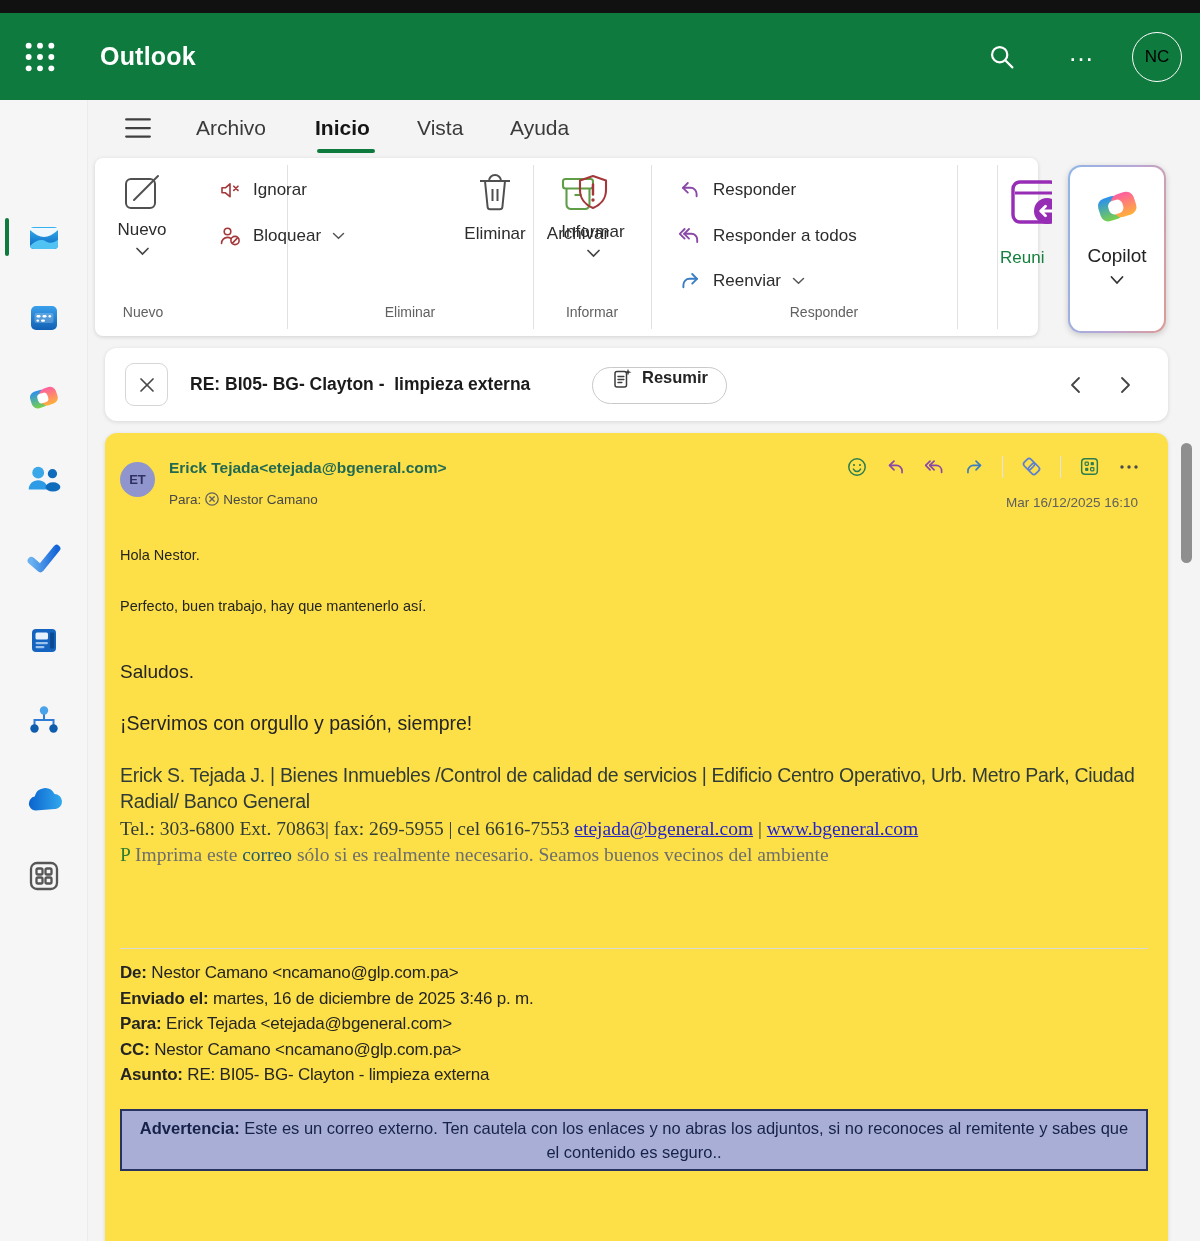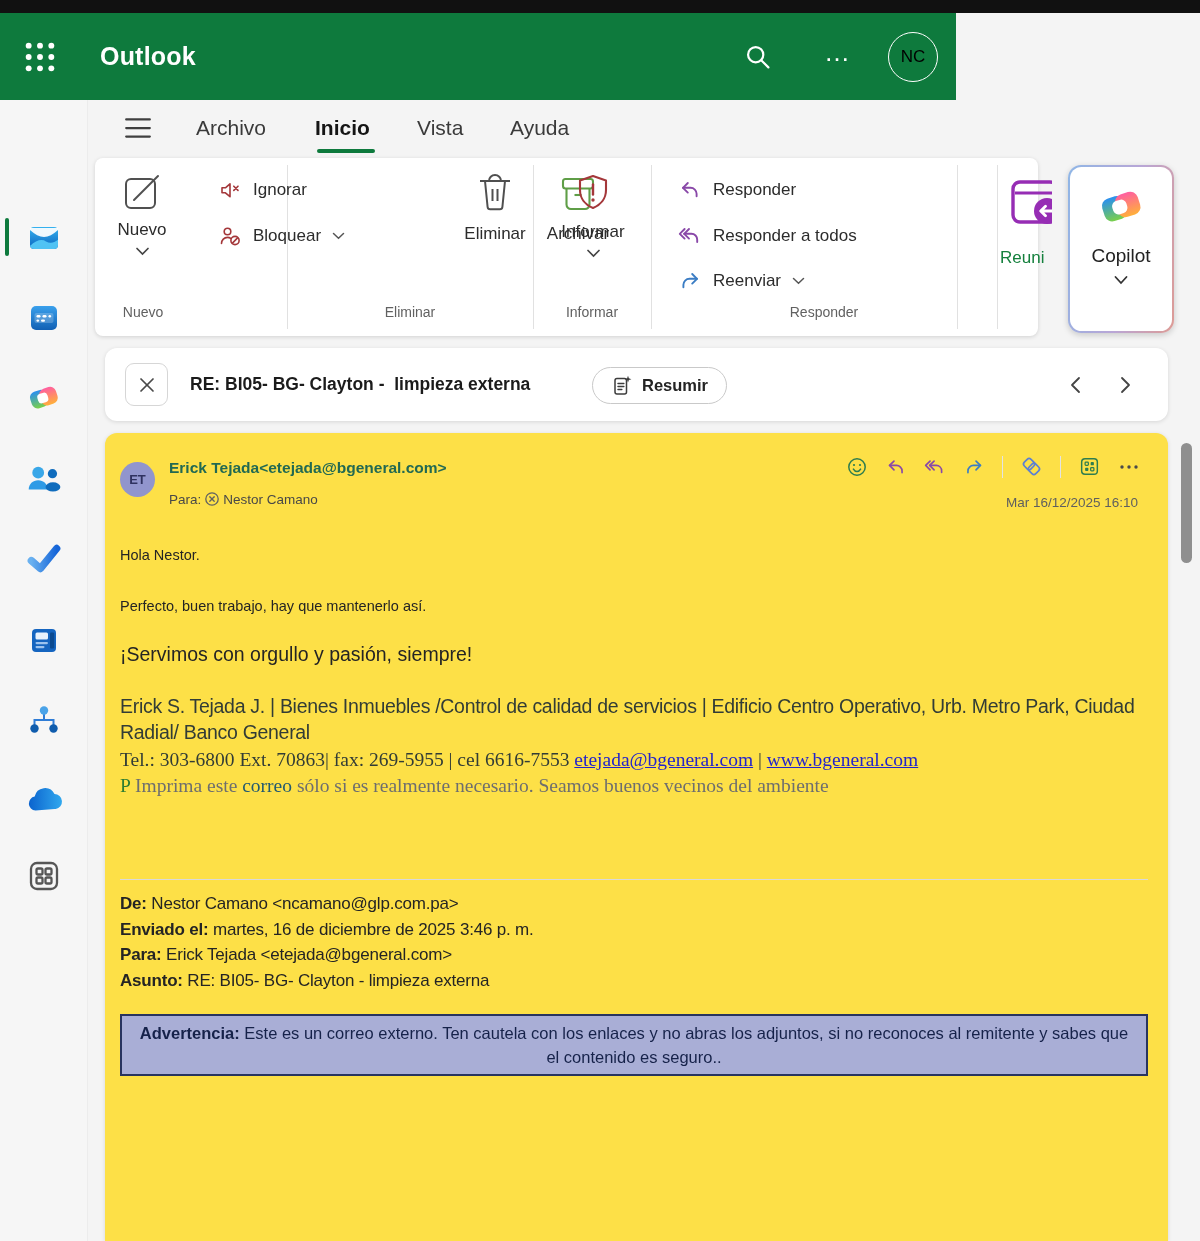--- a/index.html
+++ b/index.html
@@ -2,21 +2,21 @@
 <html><head>
 <meta charset="utf-8">
 <style>
   * { margin:0; padding:0; box-sizing:border-box; }
   html,body { background:#e9e9e9; }
   body { font-family:"Liberation Sans", sans-serif; }
   #page { position:relative; width:1200px; height:1241px; overflow:hidden; background:#f4f4f4; margin:0 auto; }
 
   
   .black-strip { position:absolute; left:0; top:0; width:1200px; height:13px; background:#111; }
-  .appbar { position:absolute; left:0; top:13px; width:956px; height:87px; background:#0e7a3d; display:flex; align-items:center; }
+  .appbar { position:absolute; left:0; top:13px; width:1200px; height:87px; background:#0e7a3d; display:flex; align-items:center; }
   .waffle-btn { width:44px; height:44px; margin-left:18px; display:flex; align-items:center; justify-content:center; cursor:pointer; }
   .app-title { color:#fff; font-size:25px; font-weight:700; margin-left:38px; letter-spacing:.2px; }
   .appbar-right { position:absolute; right:0; top:0; height:87px; display:flex; align-items:center; }
   .appbar-iconbtn { width:48px; height:48px; display:flex; align-items:center; justify-content:center; cursor:pointer; }
   .appbar-dots { color:#fff; font-size:26px; letter-spacing:2px; line-height:10px; padding-bottom:10px; }
   .avatar-top { width:50px; height:50px; border-radius:50%; border:1.6px solid #fff; color:#000000; font-size:17px; font-weight:500;
     display:flex; align-items:center; justify-content:center; margin:0 18px 0 26px; cursor:pointer; }
 
   
   .rail { position:absolute; left:0; top:100px; width:88px; height:1141px; background:#f6f6f6; border-right:1px solid #ececec; }
@@ -33,40 +33,40 @@
   .ribbon-card { position:absolute; left:95px; top:158px; width:943px; height:178px; background:#fff; border-radius:8px;
     box-shadow:0 1px 4px rgba(0,0,0,.14); }
   .rb-divider { position:absolute; top:7px; height:164px; width:1px; background:#e1e1e1; }
   .rb-grouplabel { position:absolute; top:142px; height:24px; display:flex; align-items:center; justify-content:center;
     font-size:14px; color:#616161; }
   .rb-big { position:absolute; top:12px; display:flex; flex-direction:column; align-items:center; cursor:pointer; }
   .rb-big .lbl { font-size:17px; color:#2c2c2c; margin-top:4px; }
   .rb-row { position:absolute; display:flex; align-items:center; gap:11px; cursor:pointer; font-size:17px; color:#2c2c2c; }
   .chev { display:inline-flex; }
 
-  .copilot-wrap { position:absolute; left:1068px; top:165px; width:106px; height:168px; border-radius:13px;
+  .copilot-wrap { position:absolute; left:1068px; top:165px; width:98px; height:168px; border-radius:13px;
     background:linear-gradient(100deg,#8fb6e6 0%, #b9a6d6 55%, #dd9b95 100%); padding:1.6px;
     box-shadow:0 2px 6px rgba(0,0,0,.18); cursor:pointer; }
   .copilot-inner { width:100%; height:100%; border-radius:11.5px; background:#fff; display:flex; flex-direction:column; align-items:center; }
   .copilot-label { font-size:19px; color:#222; margin-top:14px; }
 
   .rb-expand { position:absolute; left:958px; top:8px; width:38px; height:130px; display:flex; align-items:center; justify-content:center; cursor:pointer; }
   .rb-collapse { position:absolute; left:1003px; top:296px; width:30px; height:30px; display:flex; align-items:center; justify-content:center; cursor:pointer; }
   .meeting-clip { position:absolute; left:900px; top:12px; width:57px; height:122px; overflow:hidden; cursor:pointer; }
   .meeting-clip .lbl { position:absolute; left:5px; top:78px; font-size:17px; color:#15803d; white-space:nowrap; }
 
   
   .subject-card { position:absolute; left:105px; top:348px; width:1063px; height:73px; background:#fff; border-radius:12px;
     box-shadow:0 1px 4px rgba(0,0,0,.12); }
   .close-btn { position:absolute; left:20px; top:15px; width:43px; height:43px; border:1px solid #d6d6d6; border-radius:9px;
     display:flex; align-items:center; justify-content:center; cursor:pointer; background:#fff; }
   .subject-text { position:absolute; left:85px; top:0; height:73px; display:flex; align-items:center;
     font-size:17.5px; font-weight:700; color:#1b1b1b; white-space:pre; }
   .resumir-btn { position:absolute; left:487px; top:19px; height:37px; padding:0 18px; border:1px solid #c9c9c9; border-radius:19px;
-    background:#fff; display:flex; align-items:center; gap:9px; font-size:16.5px; font-weight:700; color:#242424; cursor:pointer; }
+    background:#fff; display:flex; gap:9px; font-size:16.5px; font-weight:700; color:#242424; cursor:pointer; }
   .nav-arrow { position:absolute; top:24px; width:26px; height:26px; display:flex; align-items:center; justify-content:center; cursor:pointer; }
 
   
   .read-card { position:absolute; left:105px; top:433px; width:1063px; height:808px; background:#fde047; border-radius:12px 12px 0 0;
     box-shadow:0 1px 4px rgba(0,0,0,.12); }
   .msg-avatar { position:absolute; left:15px; top:29px; width:35px; height:35px; border-radius:50%; background:#9195cd;
     color:#2f3260; font-size:13px; font-weight:700; display:flex; align-items:center; justify-content:center; cursor:pointer; }
   .msg-sender { position:absolute; left:64px; top:26px; font-size:15.5px; font-weight:700; color:#226952; cursor:pointer; }
   .msg-para { position:absolute; left:64px; top:58px; font-size:13.5px; color:#484848; display:flex; align-items:center; gap:3px; }
   .msg-actions { position:absolute; right:28px; top:22px; display:flex; align-items:center; gap:17px; }
@@ -532,32 +532,34 @@
               <circle cx="18" cy="11" r="1.7"></circle>
             </g>
         </svg>
       </div>
     </div>
     <div class="msg-date">Mar 16/12/2025 16:10</div>
 
     <div class="msg-body">
       <p class="p-small">Hola Nestor.</p>
       <p class="p-small" style="margin-top:31px;">Perfecto, buen trabajo, hay que mantenerlo así.</p>
+      <p class="p-large" style="margin-top:43px;">Saludos.</p>
       <p class="p-large" style="margin-top:25px; font-size:19.5px;">¡Servimos con orgullo y pasión, siempre!</p>
 
       <p class="sig-line" style="margin-top:26px;">Erick S. Tejada J. | Bienes Inmuebles /Control de calidad de servicios | Edificio Centro Operativo, Urb. Metro Park, Ciudad Radial/ Banco General</p>
       <p class="serif-line" style="margin-top:2px; color:#323c36;"><span>Tel.: 303-6800 Ext. 70863| fax: 269-5955 | cel 6616-7553 </span><span class="sig-link">etejada@bgeneral.com</span><span> | </span><span class="sig-link">www.bgeneral.com</span></p>
       <p class="serif-line eco-line"><span class="eco-p">P</span><span> Imprima este </span><span class="eco-correo">correo</span><span> sólo si es realmente necesario. Seamos buenos vecinos del ambiente</span></p>
 
       <hr class="body-hr" style="margin-top:80px;">
 
       <div class="quoted" style="margin-top:11px;">
         <div><b>De:</b><span> Nestor Camano &lt;ncamano@glp.com.pa&gt;</span></div>
         <div><b>Enviado el:</b><span> martes, 16 de diciembre de 2025 3:46 p. m.</span></div>
         <div><b>Para:</b><span> Erick Tejada &lt;etejada@bgeneral.com&gt;</span></div>
+        <div><b>CC:</b><span> Nestor Camano &lt;ncamano@glp.com.pa&gt;</span></div>
         <div><b>Asunto:</b><span> RE: BI05- BG- Clayton - limpieza externa</span></div>
       </div>
 
       <div class="warning-banner" style="margin-top:21px;">
         <b>Advertencia:</b><span> Este es un correo externo. Ten cautela con los enlaces y no abras los adjuntos, si no reconoces al remitente y sabes que el contenido es seguro..</span>
       </div>
     </div>
   </div>
 
   <div class="scroll-thumb"></div>

